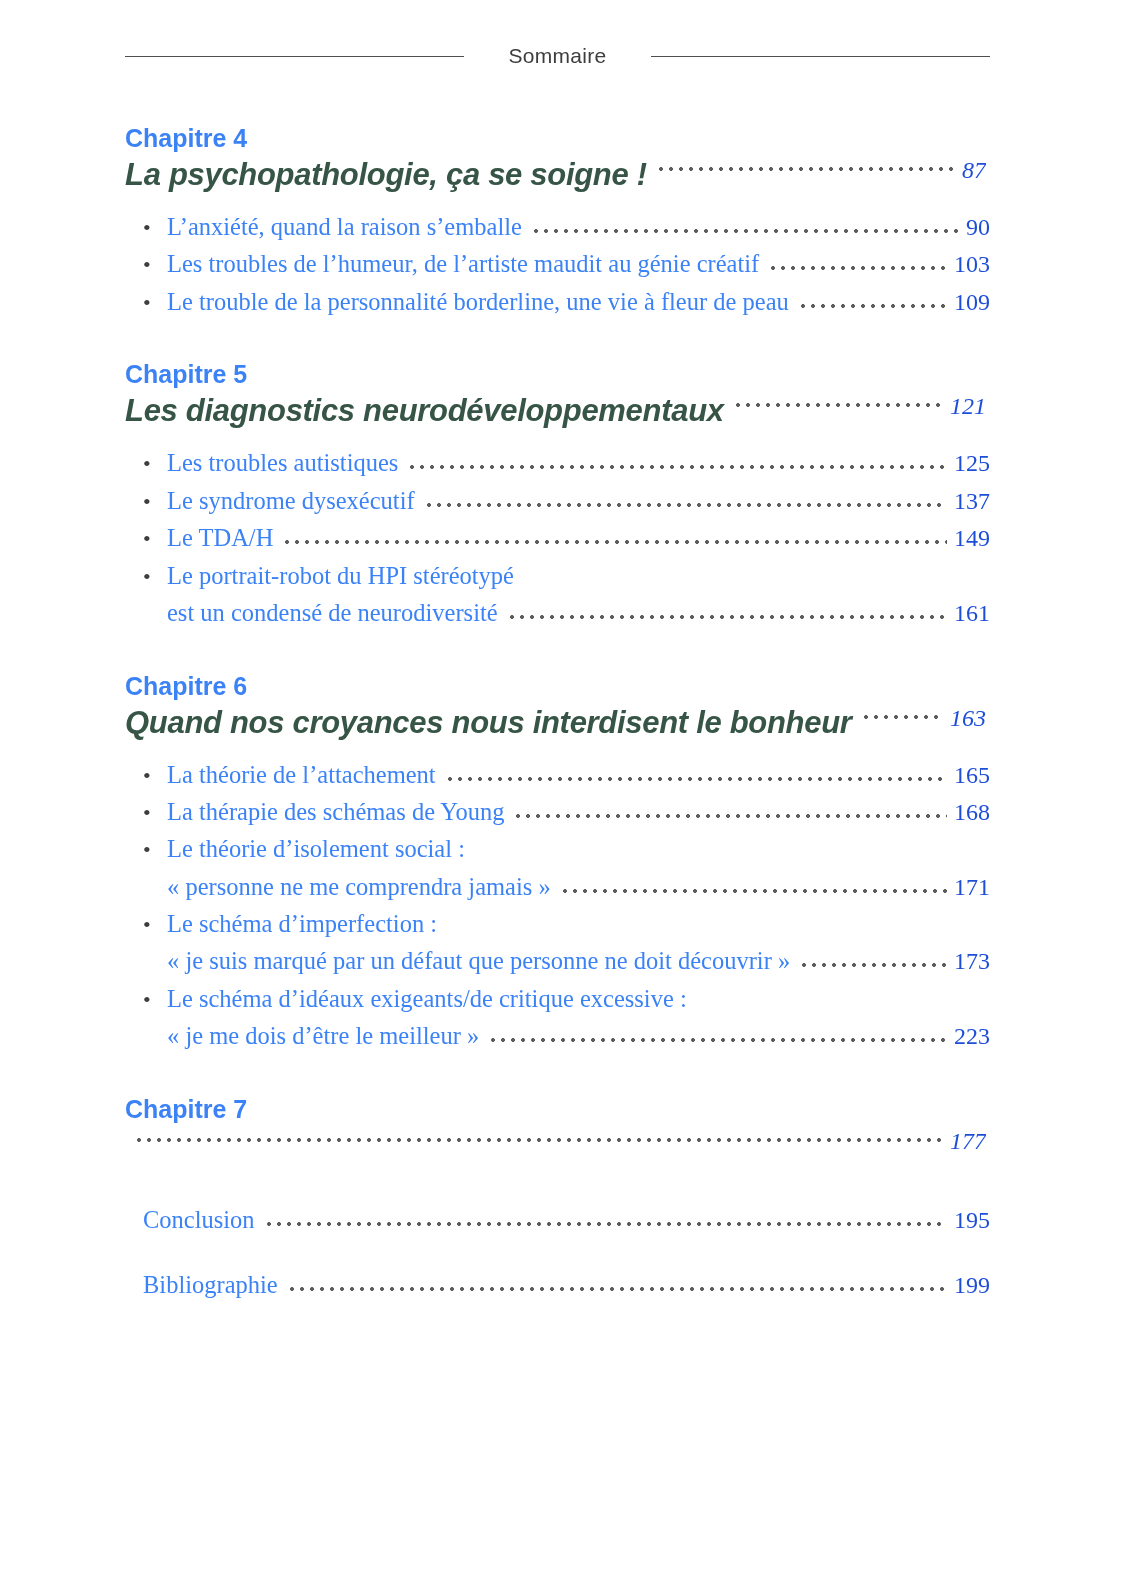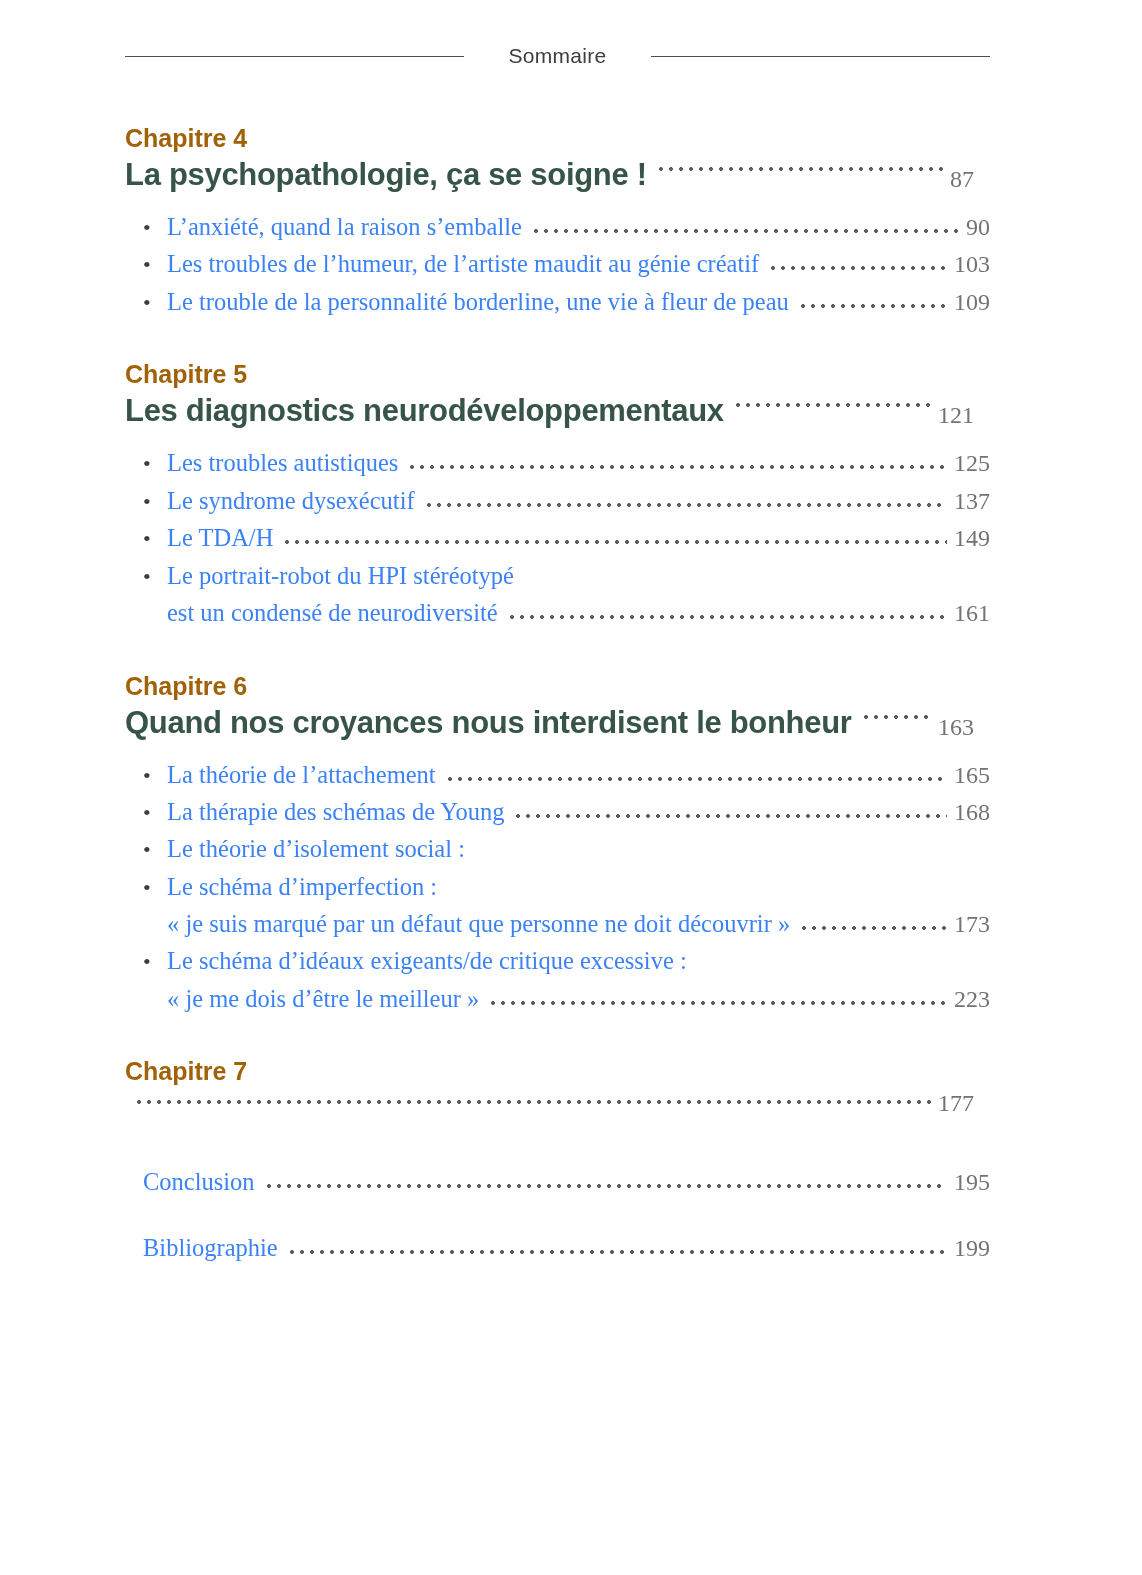--- a/index.html
+++ b/index.html
@@ -38,30 +38,31 @@
     color: #3d3d3d;
     letter-spacing: 0.3px;
     white-space: nowrap;
   }
 
   
   .chapter-label {
     font-family: "Liberation Sans", sans-serif;
     font-weight: bold;
     font-size: 25px;
-    color: #a16207;
+    color: #3b82f6;
     margin: 40px 0 4px 0;
   }
   .chapter:first-child .chapter-label { margin-top: 0; }
 
   .title-row {
     display: flex;
-    align-items: flex-end;
-    margin: 0 16px 15px 0;
+    align-items: flex-start;
+    margin: 0 4px 15px 0;
     overflow: hidden;
+    font-style: italic;
   }
   .chapter-title {
     font-family: "Liberation Sans", sans-serif;
     font-weight: bold;
     font-size: 31px;
     color: #375546;
     white-space: nowrap;
     letter-spacing: -0.3px;
   }
 
@@ -94,21 +95,21 @@
     margin: 0 7px 0 9px;
     background-image: radial-gradient(circle, #5c5c5c 1.7px, transparent 2.2px);
     background-size: 10px 6px;
     background-repeat: repeat-x;
     background-position: left 0 bottom 1px;
   }
   .page-num {
     flex: 0 0 auto;
     font-family: "Liberation Serif", serif;
     font-size: 24px;
-    color: #737373;
+    color: #1d4ed8;
   }
 
   
   .footer-list {
     margin-top: 46px;
   }
   .footer-row {
     margin-bottom: 28px;
   }
   .footer-row .item-text { white-space: nowrap; }
@@ -209,20 +210,26 @@
             <span class="bullet">•</span>
             <span class="item-text">La thérapie des schémas de Young</span>
             <span class="dots"></span>
             <span class="page-num">168</span>
           </div>
           <div class="item-row">
             <span class="bullet">•</span>
             <span class="item-text">Le théorie d’isolement social :</span>
           </div>
           <div class="item-row">
+            <span class="bullet"></span>
+            <span class="item-text">« personne ne me comprendra jamais »</span>
+            <span class="dots"></span>
+            <span class="page-num">171</span>
+          </div>
+          <div class="item-row">
             <span class="bullet">•</span>
             <span class="item-text">Le schéma d’imperfection :</span>
           </div>
           <div class="item-row">
             <span class="bullet"></span>
             <span class="item-text">« je suis marqué par un défaut que personne ne doit découvrir »</span>
             <span class="dots"></span>
             <span class="page-num">173</span>
           </div>
           <div class="item-row">

